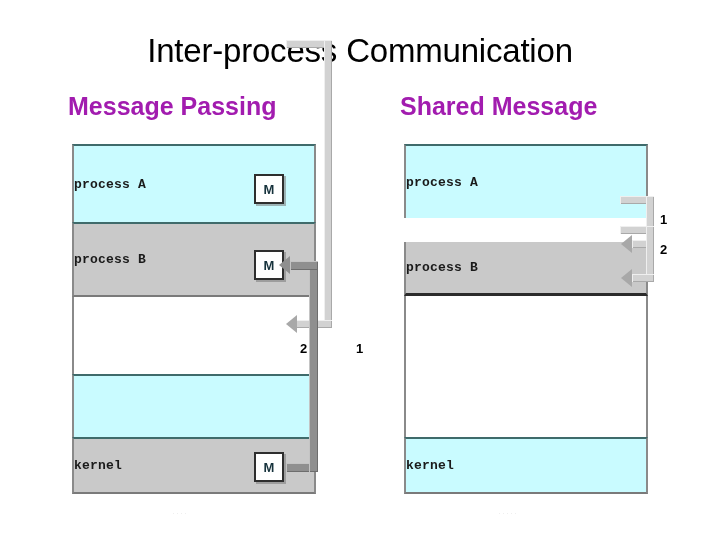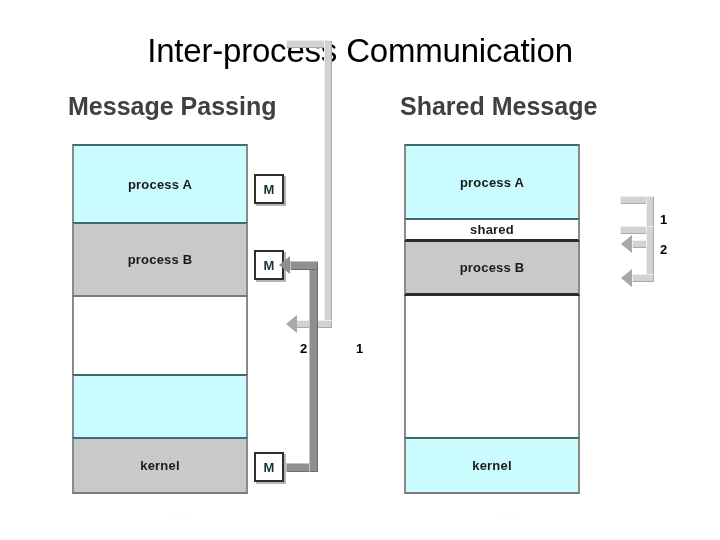--- a/index.html
+++ b/index.html
@@ -26,41 +26,41 @@
     font-size: 33px;
     font-weight: normal;
     letter-spacing: -0.2px;
     color: #000;
   }
   .subtitle {
     position: absolute;
     top: 92px;
     font-size: 25px;
     font-weight: bold;
-    color: #404040;
+    color: #a21caf;
     white-space: nowrap;
   }
   #subtitle-left  { left: 68px; }
   #subtitle-right { left: 400px; }
 
   
   .diagram {
     position: absolute;
   }
   #diagram-left  { left: 72px;  top: 144px; width: 216px; height: 350px; }
   #diagram-right { left: 404px; top: 144px; width: 216px; height: 350px; }
 
   .band {
     position: absolute;
     left: 0;
-    width: 176px;
+    width: 244px;
     box-sizing: border-box;
     display: flex;
     align-items: center;
-    justify-content: center;
+    font-family: Liberation Mono, monospace;
   }
   .band-label {
     font-size: 13px;
     font-weight: bold;
     color: #1a1a1a;
     letter-spacing: 0.2px;
   }
   .cyan  { background: #c9fbff; }
   .gray  { background: #c9c9c9; }
   .white { background: #ffffff; }
@@ -170,23 +170,20 @@
 </div>
 
 <div class="faint-caption" style="left:172px; top:508px;">····</div>
 
 <div class="diagram" id="diagram-right">
 
   <div class="band cyan edge-top edge-side" style="top:0px; height:74px;">
     <span class="band-label">process A</span>
   </div>
 
-  <div class="band white edge-top edge-side edge-bot-dk" style="top:74px; height:24px;">
-    <span class="band-label">shared</span>
-  </div>
 
   <div class="band gray edge-side edge-bot-dk" style="top:98px; height:54px;">
     <span class="band-label">process B</span>
   </div>
 
   <div class="band white edge-side" style="top:152px; height:141px;">
     <span class="band-label"></span>
   </div>
 
   <div class="band cyan edge-top edge-side edge-bot" style="top:293px; height:57px;">

